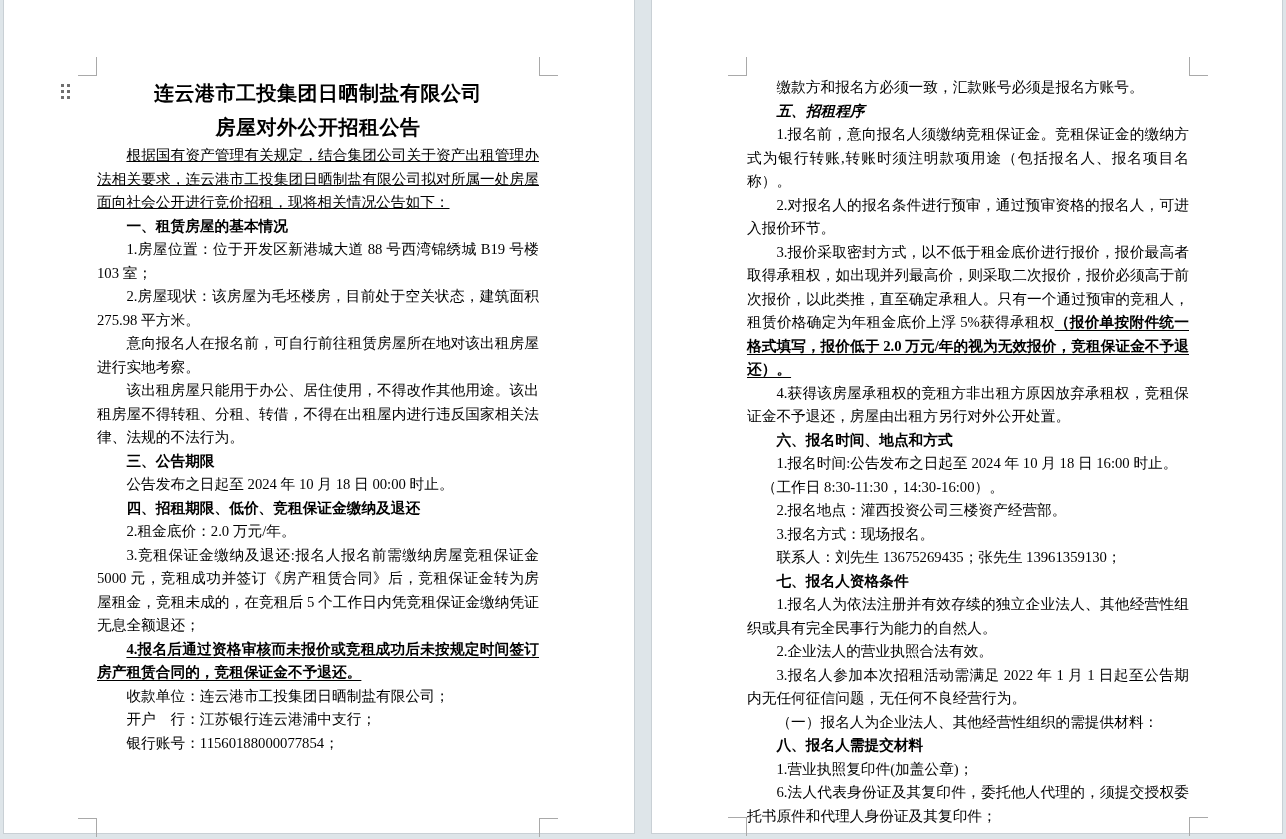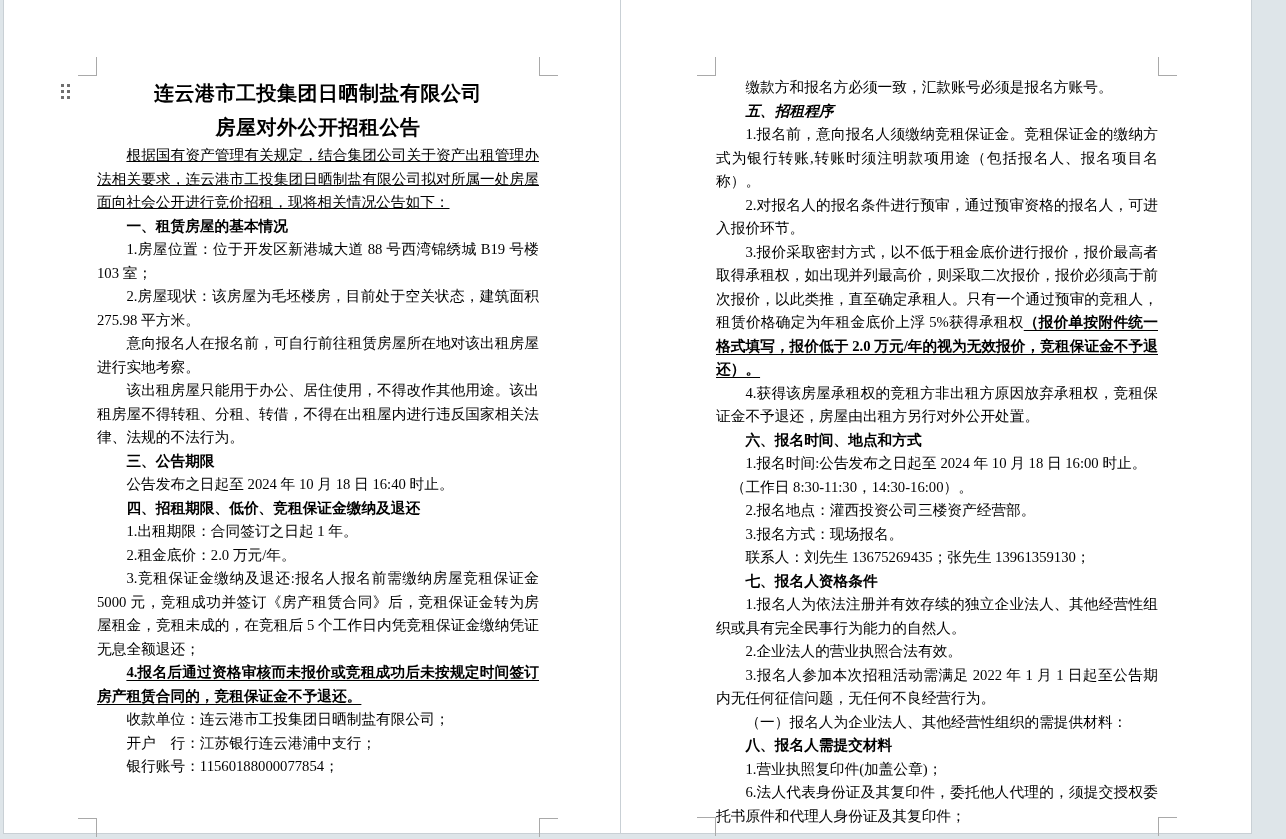--- a/index.html
+++ b/index.html
@@ -19,21 +19,21 @@
   .canvas{position:relative;width:1286px;height:603px;background:var(--canvas-bg);}
   .page{
     position:absolute;top:0;width:632px;height:834px;
     background:var(--page-bg);
     border-left:1px solid var(--edge);
     border-right:1px solid var(--edge);
     border-bottom:1px solid var(--edge);
     box-sizing:border-box;
   }
   .page1{left:3px;}
-  .page2{left:620px;}
+  .page2{left:651px;}
   .textarea{
     position:absolute;left:93px;top:76px;width:442px;
     color:var(--ink);
     font-size:14.7px;line-height:23.5px;
   }
   .page2 .textarea{left:95px;}
   .doc-title{
     margin:0;font-size:20px;line-height:34px;font-weight:bold;
     text-align:center;letter-spacing:0.5px;
   }
@@ -81,23 +81,22 @@
       <h1 class="doc-title">连云港市工投集团日晒制盐有限公司</h1>
       <h1 class="doc-title">房屋对外公开招租公告</h1>
       <div>
           <p class="para" style="text-indent: 2em; text-decoration: underline;"><span>根据国有资产管理有关规定，结合集团公司关于资产出租管理办法相关要求，连云港市工投集团日晒制盐有限公司拟对所属一处房屋面向社会公开进行竞价招租，现将相关情况公告如下：</span></p>
           <p class="para" style="text-indent: 2em;"><span class="b">一、租赁房屋的基本情况</span></p>
           <p class="para" style="text-indent: 2em;"><span>1.房屋位置：位于开发区新港城大道 88 号西湾锦绣城 B19 号楼 103 室；</span></p>
           <p class="para" style="text-indent: 2em;"><span>2.房屋现状：该房屋为毛坯楼房，目前处于空关状态，建筑面积 275.98 平方米。</span></p>
           <p class="para" style="text-indent: 2em;"><span>意向报名人在报名前，可自行前往租赁房屋所在地对该出租房屋进行实地考察。</span></p>
           <p class="para" style="text-indent: 2em;"><span>该出租房屋只能用于办公、居住使用，不得改作其他用途。该出租房屋不得转租、分租、转借，不得在出租屋内进行违反国家相关法律、法规的不法行为。</span></p>
           <p class="para" style="text-indent: 2em;"><span class="b">三、公告期限</span></p>
-          <p class="para" style="text-indent: 2em;"><span>公告发布之日起至 2024 年 10 月 18 日 16:40 时止。</span></p>
+          <p class="para" style="text-indent: 2em;"><span>公告发布之日起至 2024 年 10 月 18 日 00:00 时止。</span></p>
           <p class="para" style="text-indent: 2em;"><span class="b">四、招租期限、低价、竞租保证金缴纳及退还</span></p>
-          <p class="para" style="text-indent: 2em;"><span>1.出租期限：合同签订之日起 1 年。</span></p>
           <p class="para" style="text-indent: 2em;"><span>2.租金底价：2.0 万元/年。</span></p>
           <p class="para" style="text-indent: 2em;"><span>3.竞租保证金缴纳及退还:报名人报名前需缴纳房屋竞租保证金 5000 元，竞租成功并签订《房产租赁合同》后，竞租保证金转为房屋租金，竞租未成的，在竞租后 5 个工作日内凭竞租保证金缴纳凭证无息全额退还；</span></p>
           <p class="para" style="text-indent: 2em;"><span class="b u">4.报名后通过资格审核而未报价或竞租成功后未按规定时间签订房产租赁合同的，竞租保证金不予退还。</span></p>
           <p class="para" style="text-indent: 2em;"><span>收款单位：连云港市工投集团日晒制盐有限公司；</span></p>
           <p class="para" style="text-indent: 2em;"><span>开户　行：江苏银行连云港浦中支行；</span></p>
           <p class="para" style="text-indent: 2em;"><span>银行账号：11560188000077854；</span></p>
         </div>
     </div>
   </div>
 

